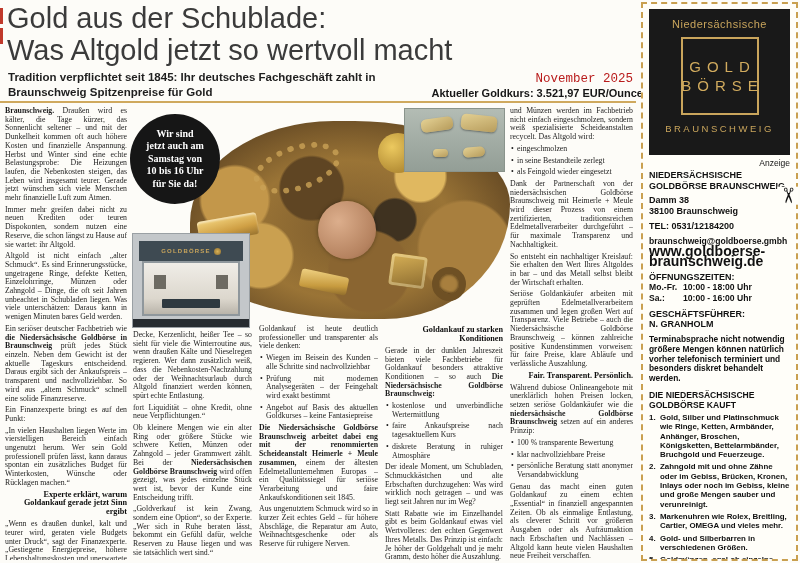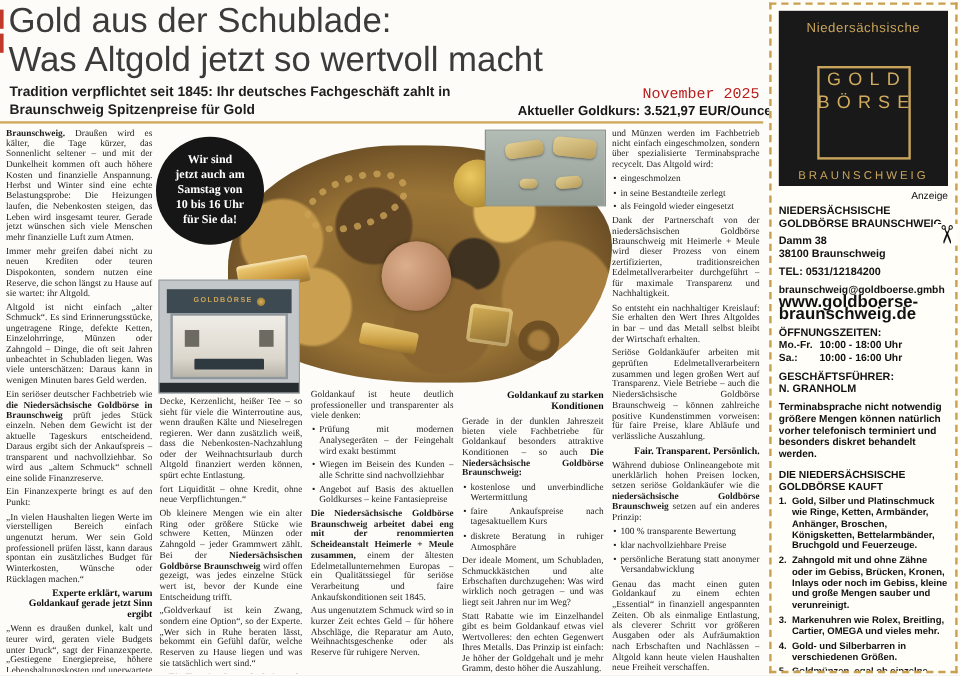--- a/index.html
+++ b/index.html
@@ -91,22 +91,22 @@
   .store .pic1,.store .pic2{position:absolute;top:12px;width:12px;height:14px;background:#6d6a62}
   .store .pic1{left:10px}.store .pic2{right:10px}
   .store .counter{position:absolute;left:18px;right:18px;bottom:6px;height:9px;background:#2e3940;border-radius:1px}
   .store .base{position:absolute;left:0;right:0;bottom:0;height:8px;background:#272c30}
 
   
   .coupon{position:absolute;left:641px;top:2px;width:157px;height:559px;border:2px dashed #c9a050;
       background:#fffef9;padding:5px 6px 4px;font-family:"Liberation Sans",sans-serif;color:#111;overflow:hidden}
   .logo{width:100%;height:146px;background:#191919;text-align:center;padding-top:9px}
   .logo .region{color:#c9a55c;font-size:11px;letter-spacing:.5px}
-  .logo .sq{width:78px;height:78px;border:2px solid #c9a55c;margin:25px auto 0;
-      display:flex;flex-direction:column;align-items:center;}
+  .logo .sq{width:78px;height:78px;border:2px solid #c9a55c;margin:7px auto 0;
+      display:flex;flex-direction:column;align-items:center;justify-content:center}
   .logo .w{color:#d1ab5e;font-size:15px;letter-spacing:6px;line-height:19px;margin-left:6px}
   .logo .city{color:#c9a55c;font-size:9.5px;letter-spacing:2.5px;margin-top:8px}
   .anzeige{text-align:right;font-size:8.5px;font-weight:normal;margin:3px 0 2px}
   .company{font-size:9px;font-weight:bold;line-height:10.5px}
   .addr{font-size:9px;font-weight:bold;line-height:10.5px;margin-top:4px}
   .tel{font-size:9px;font-weight:bold;margin-top:5px}
   .mail{font-size:8.6px;font-weight:bold;margin-top:5px;line-height:10px;word-break:break-all}
   .web{font-size:14px;font-weight:bold;line-height:10px;white-space:pre-line}
   .sb-h{font-size:9px;font-weight:bold;margin-top:6px}
   .hrow{display:flex;font-size:8.6px;font-weight:bold;line-height:10.5px}
@@ -186,37 +186,37 @@
     </div>
   <div class="col c2">
       <p class="bp"><span>Decke, Kerzenlicht, heißer Tee – so sieht für viele die Winterroutine aus, wenn draußen Kälte und Nieselregen regieren. Wer dann zusätzlich weiß, dass die Nebenkosten-Nachzahlung oder der Weihnachtsurlaub durch Altgold finanziert werden können, spürt echte Entlastung.</span></p>
       <p class="bp"><span>fort Liquidität – ohne Kredit, ohne neue Verpflichtungen.“</span></p>
       <p class="bp"><span>Ob kleinere Mengen wie ein alter Ring oder größere Stücke wie schwere Ketten, Münzen oder Zahngold – jeder Grammwert zählt. Bei der </span><span class="bold">Niedersächsischen Goldbörse Braunschweig</span><span> wird offen gezeigt, was jedes einzelne Stück wert ist, bevor der Kunde eine Entscheidung trifft.</span></p>
       <p class="bp"><span>„Goldverkauf ist kein Zwang, sondern eine Option“, so der Experte. „Wer sich in Ruhe beraten lässt, bekommt ein Gefühl dafür, welche Reserven zu Hause liegen und was sie tatsächlich wert sind.“</span></p>
       <p class="bh"><span>Ein Termin, der mehr bringt als nur Platz in der Schmuckschublade</span></p>
     </div>
   <div class="col c3">
       <p class="bp"><span>Goldankauf ist heute deutlich professioneller und transparenter als viele denken:</span></p>
+      <p class="bl"><span>Wiegen im Beisein des Kunden – alle Schritte sind nachvollziehbar</span></p>
       <p class="bl"><span>Prüfung mit modernen Analysegeräten – der Feingehalt wird exakt bestimmt</span></p>
-      <p class="bl"><span>Wiegen im Beisein des Kunden – alle Schritte sind nachvollziehbar</span></p>
       <p class="bl"><span>Angebot auf Basis des aktuellen Goldkurses – keine Fantasiepreise</span></p>
       <p class="bp"><span class="bold">Die Niedersächsische Goldbörse Braunschweig arbeitet dabei eng mit der renommierten Scheideanstalt Heimerle + Meule zusammen,</span><span> einem der ältesten Edelmetallunternehmen Europas – ein Qualitätssiegel für seriöse Verarbeitung und faire Ankaufskonditionen seit 1845.</span></p>
       <p class="bp"><span>Aus ungenutztem Schmuck wird so in kurzer Zeit echtes Geld – für höhere Abschläge, die Reparatur am Auto, Weihnachtsgeschenke oder als Reserve für ruhigere Nerven.</span></p>
     </div>
   <div class="col c4">
       <p class="bh"><span>Goldankauf zu starken Konditionen</span></p>
       <p class="bp"><span>Gerade in der dunklen Jahreszeit bieten viele Fachbetriebe für Goldankauf besonders attraktive Konditionen – so auch </span><span class="bold">Die Niedersächsische Goldbörse Braunschweig:</span></p>
       <p class="bl"><span>kostenlose und unverbindliche Wertermittlung</span></p>
       <p class="bl"><span>faire Ankaufspreise nach tagesaktuellem Kurs</span></p>
       <p class="bl"><span>diskrete Beratung in ruhiger Atmosphäre</span></p>
       <p class="bp"><span>Der ideale Moment, um Schubladen, Schmuckkästchen und alte Erbschaften durchzugehen: Was wird wirklich noch getragen – und was liegt seit Jahren nur im Weg?</span></p>
       <p class="bp"><span>Statt Rabatte wie im Einzelhandel gibt es beim Goldankauf etwas viel Wertvolleres: den echten Gegenwert Ihres Metalls. Das Prinzip ist einfach: Je höher der Goldgehalt und je mehr Gramm, desto höher die Auszahlung.</span></p>
     </div>
   <div class="col c5">
-      <p class="bp"><span>und Münzen werden im Fachbetrieb nicht einfach eingeschmolzen, sondern über spezialisierte Terminabsprache recycelt. Das Altgold wird:</span></p>
+      <p class="bp"><span>und Münzen werden im Fachbetrieb nicht einfach eingeschmolzen, sondern weiß spezialisierte Scheideanstalten recycelt. Das Altgold wird:</span></p>
       <p class="bl"><span>eingeschmolzen</span></p>
       <p class="bl"><span>in seine Bestandteile zerlegt</span></p>
       <p class="bl"><span>als Feingold wieder eingesetzt</span></p>
       <p class="bp"><span>Dank der Partnerschaft von der niedersächsischen Goldbörse Braunschweig mit Heimerle + Meule wird dieser Prozess von einem zertifizierten, traditionsreichen Edelmetallverarbeiter durchgeführt – für maximale Transparenz und Nachhaltigkeit.</span></p>
       <p class="bp"><span>So entsteht ein nachhaltiger Kreislauf: Sie erhalten den Wert Ihres Altgoldes in bar – und das Metall selbst bleibt der Wirtschaft erhalten.</span></p>
       <p class="bp"><span>Seriöse Goldankäufer arbeiten mit geprüften Edelmetallverarbeitern zusammen und legen großen Wert auf Transparenz. Viele Betriebe – auch die Niedersächsische Goldbörse Braunschweig – können zahlreiche positive Kundenstimmen vorweisen: für faire Preise, klare Abläufe und verlässliche Auszahlung.</span></p>
       <p class="bh"><span>Fair. Transparent. Persönlich.</span></p>
       <p class="bp"><span>Während dubiose Onlineangebote mit unerklärlich hohen Preisen locken, setzen seriöse Goldankäufer wie die </span><span class="bold">niedersächsische Goldbörse Braunschweig</span><span> setzen auf ein anderes Prinzip:</span></p>
       <p class="bl"><span>100 % transparente Bewertung</span></p>
       <p class="bl"><span>klar nachvollziehbare Preise</span></p>

